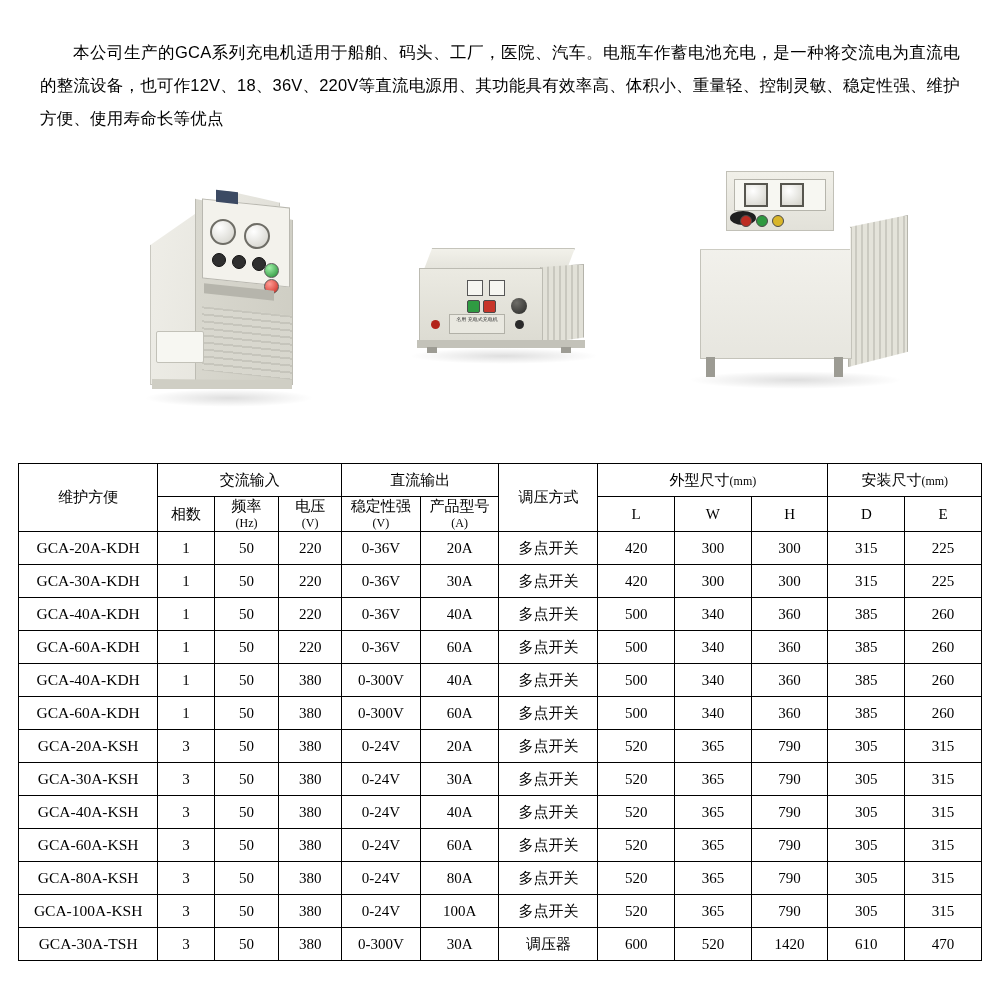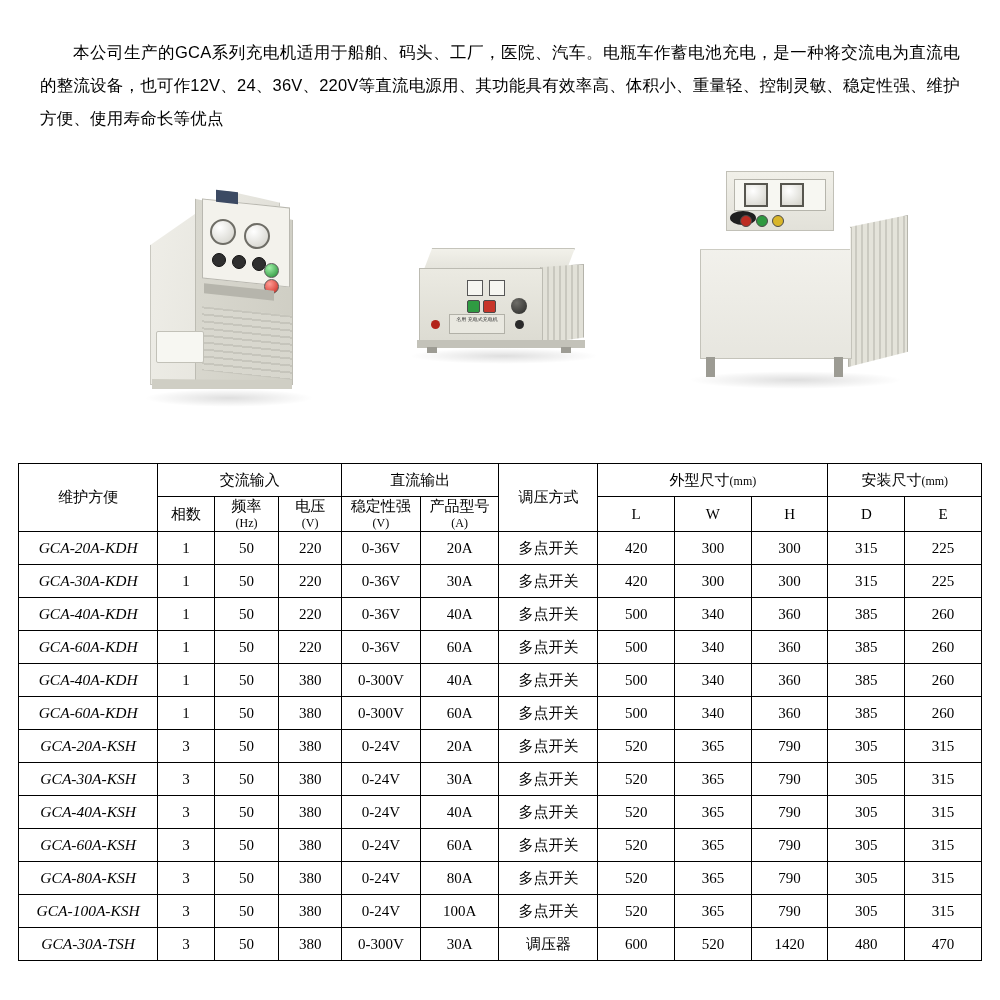--- a/index.html
+++ b/index.html
@@ -290,26 +290,26 @@
     vertical-align: middle;
     padding: 0;
     height: 32px;
     font-weight: normal;
     font-family: "Liberation Serif", "DejaVu Serif", serif;
   }
   table.spec th { font-size: 15px; margin-top: 32px; }
   .sub { font-size: 12px; }
   .model-cell { font-size: 15.5px; }
   .hdr-model { font-size: 16px; }
-  .nowrap { white-space: nowrap; font-style: italic; }
+  .nowrap { white-space: nowrap; }
 </style>
 </head>
 <body>
 
-<p class="intro">本公司生产的GCA系列充电机适用于船舶、码头、工厂，医院、汽车。电瓶车作蓄电池充电，是一种将交流电为直流电的整流设备，也可作12V、24、36V、220V等直流电源用、其功能具有效率高、体积小、重量轻、控制灵敏、稳定性强、维护方便、使用寿命长等优点</p>
+<p class="intro">本公司生产的GCA系列充电机适用于船舶、码头、工厂，医院、汽车。电瓶车作蓄电池充电，是一种将交流电为直流电的整流设备，也可作12V、18、36V、220V等直流电源用、其功能具有效率高、体积小、重量轻、控制灵敏、稳定性强、维护方便、使用寿命长等优点</p>
 
 <div class="photo-band">
 
   <div class="machine m1">
     <div class="shadow" style="left:4px; top:228px; width:170px; height:18px;"></div>
     <div class="m1-body"></div>
     <div class="m1-face"></div>
     <div class="m1-vents"></div>
     <div class="m1-panel"></div>
     <div class="m1-label"></div>
@@ -594,18 +594,18 @@
           <td class="model-cell nowrap">GCA-30A-TSH</td>
           <td>3</td>
           <td>50</td>
           <td>380</td>
           <td>0-300V</td>
           <td>30A</td>
           <td>调压器</td>
           <td>600</td>
           <td>520</td>
           <td>1420</td>
-          <td>480</td>
+          <td>610</td>
           <td>470</td>
         </tr>
       </tbody>
   </table>
 </div>
 
 </body></html>

